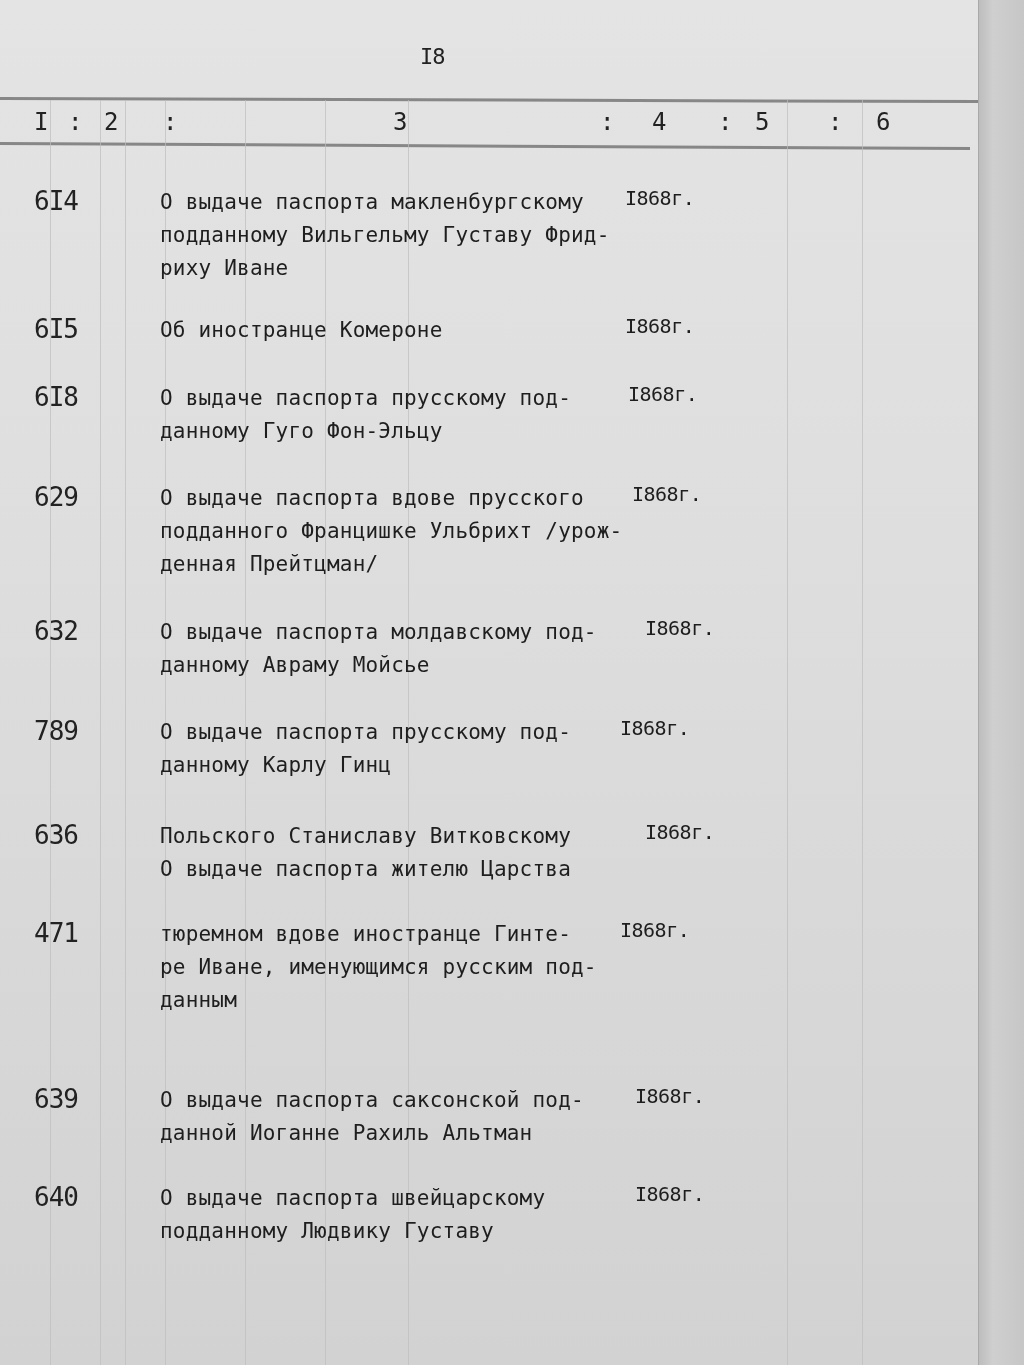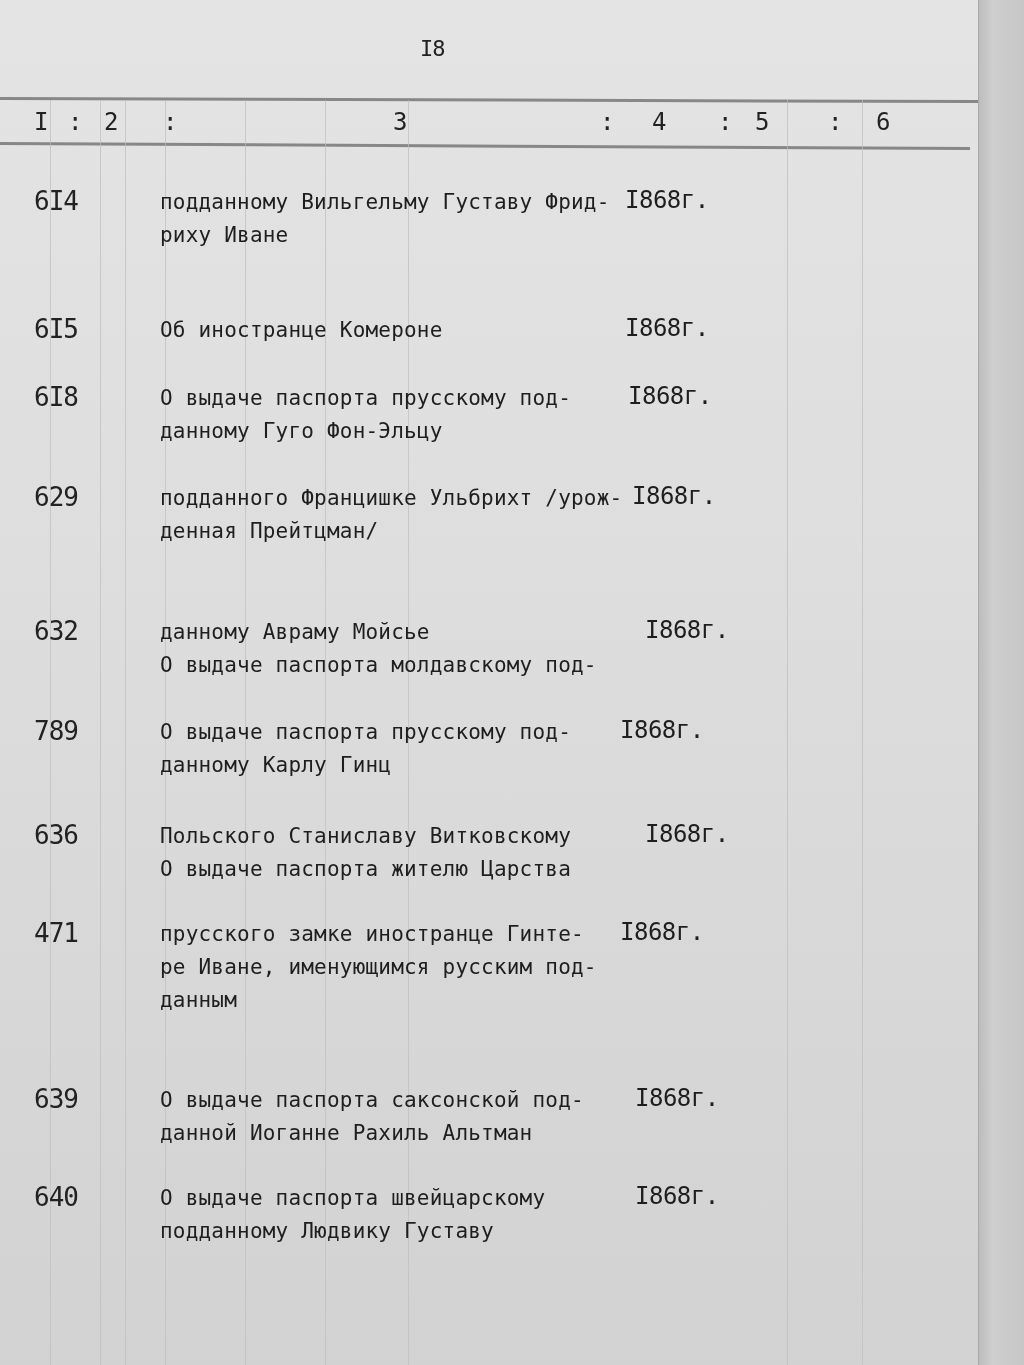--- a/index.html
+++ b/index.html
@@ -28,21 +28,21 @@
       left: 978px;
       top: 0;
       width: 46px;
       height: 1365px;
       background: linear-gradient(90deg, #bdbdbd 0%, #cfcfcf 30%, #c6c6c6 100%);
       border-left: 1px solid #a9a9a9;
     }
     .page-number {
       position: absolute;
       left: 420px;
-      top: 36px;
+      top: 44px;
       font-size: 22px;
       letter-spacing: -1px;
       color: #222;
     }
     .hrule {
       position: absolute;
       left: 0;
       height: 3px;
       background: #777;
       opacity: 0.85;
@@ -90,21 +90,21 @@
       width: 470px;
       font-size: 21px;
       line-height: 33px;
       white-space: pre;
       letter-spacing: 0.2px;
       color: #1e1e1e;
     }
     .entry-year {
       position: absolute;
       top: 0;
-      font-size: 24px;
+      font-size: 20px;
       letter-spacing: -0.5px;
       color: #1e1e1e;
     }
   </style>
 </head>
 <body>
 
 <div class="page">
   <div class="page-number">I8</div>
 
@@ -131,56 +131,56 @@
       <span style="left: 652px;">4</span>
       <span style="left: 718px;">:</span>
       <span style="left: 755px;">5</span>
       <span style="left: 828px;">:</span>
       <span style="left: 876px;">6</span>
     </div>
 
   <div id="entries">
       <div class="entry" style="top: 186px;">
         <div class="entry-num">6I4</div>
-        <div class="entry-text"><div>подданному Вильгельму Густаву Фрид-</div><div>риху Иване</div></div>
+        <div class="entry-text"><div>О выдаче паспорта макленбургскому</div><div>подданному Вильгельму Густаву Фрид-</div><div>риху Иване</div></div>
         <div class="entry-year" style="left: 625px;">I868г.</div>
       </div>
       <div class="entry" style="top: 314px;">
         <div class="entry-num">6I5</div>
         <div class="entry-text"><div>Об иностранце Комероне</div></div>
         <div class="entry-year" style="left: 625px;">I868г.</div>
       </div>
       <div class="entry" style="top: 382px;">
         <div class="entry-num">6I8</div>
         <div class="entry-text"><div>О выдаче паспорта прусскому под-</div><div>данному Гуго Фон-Эльцу</div></div>
         <div class="entry-year" style="left: 628px;">I868г.</div>
       </div>
       <div class="entry" style="top: 482px;">
         <div class="entry-num">629</div>
-        <div class="entry-text"><div>подданного Францишке Ульбрихт /урож-</div><div>денная Прейтцман/</div></div>
+        <div class="entry-text"><div>О выдаче паспорта вдове прусского</div><div>подданного Францишке Ульбрихт /урож-</div><div>денная Прейтцман/</div></div>
         <div class="entry-year" style="left: 632px;">I868г.</div>
       </div>
       <div class="entry" style="top: 616px;">
         <div class="entry-num">632</div>
-        <div class="entry-text"><div>данному Авраму Мойсье</div><div>О выдаче паспорта молдавскому под-</div></div>
+        <div class="entry-text"><div>О выдаче паспорта молдавскому под-</div><div>данному Авраму Мойсье</div></div>
         <div class="entry-year" style="left: 645px;">I868г.</div>
       </div>
       <div class="entry" style="top: 716px;">
         <div class="entry-num">789</div>
         <div class="entry-text"><div>О выдаче паспорта прусскому под-</div><div>данному Карлу Гинц</div></div>
         <div class="entry-year" style="left: 620px;">I868г.</div>
       </div>
       <div class="entry" style="top: 820px;">
         <div class="entry-num">636</div>
         <div class="entry-text"><div>Польского Станиславу Витковскому</div><div>О выдаче паспорта жителю Царства</div></div>
         <div class="entry-year" style="left: 645px;">I868г.</div>
       </div>
       <div class="entry" style="top: 918px;">
         <div class="entry-num">471</div>
-        <div class="entry-text"><div>прусского замке иностранце Гинте-</div><div>ре Иване, именующимся русским под-</div><div>данным</div></div>
+        <div class="entry-text"><div>тюремном вдове иностранце Гинте-</div><div>ре Иване, именующимся русским под-</div><div>данным</div></div>
         <div class="entry-year" style="left: 620px;">I868г.</div>
       </div>
       <div class="entry" style="top: 1084px;">
         <div class="entry-num">639</div>
         <div class="entry-text"><div>О выдаче паспорта саксонской под-</div><div>данной Иоганне Рахиль Альтман</div></div>
         <div class="entry-year" style="left: 635px;">I868г.</div>
       </div>
       <div class="entry" style="top: 1182px;">
         <div class="entry-num">640</div>
         <div class="entry-text"><div>О выдаче паспорта швейцарскому</div><div>подданному Людвику Густаву</div></div>

